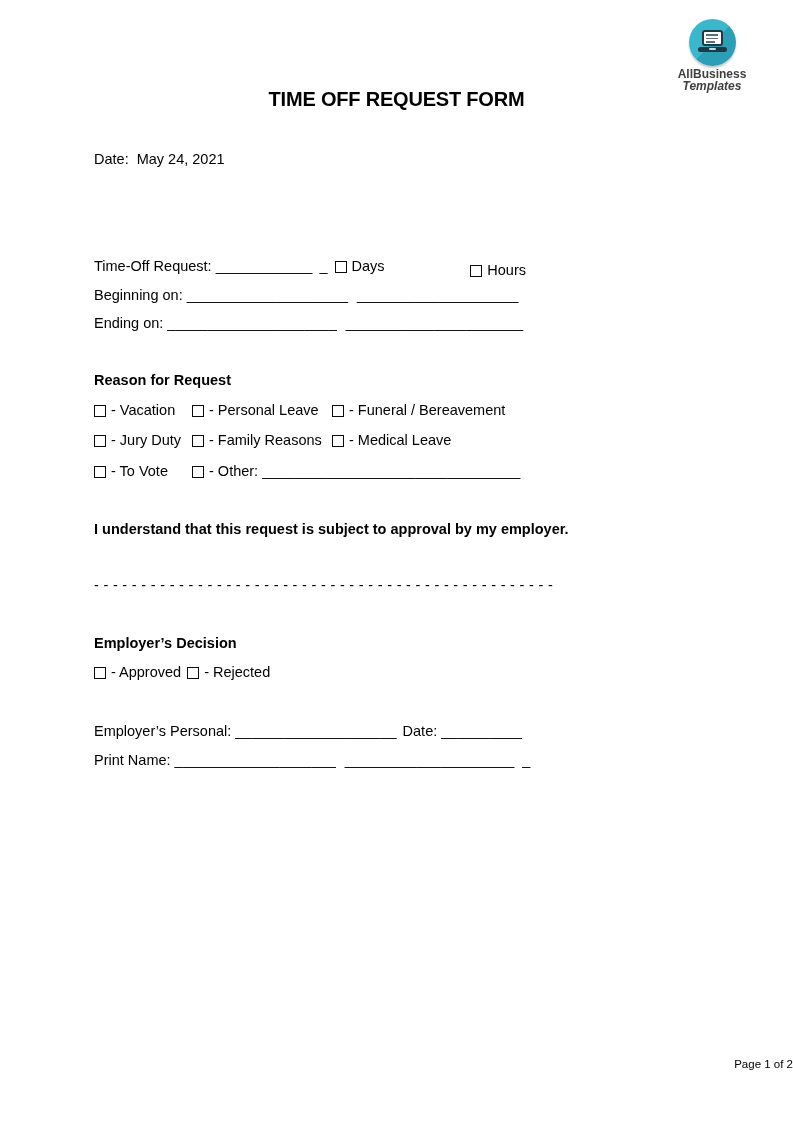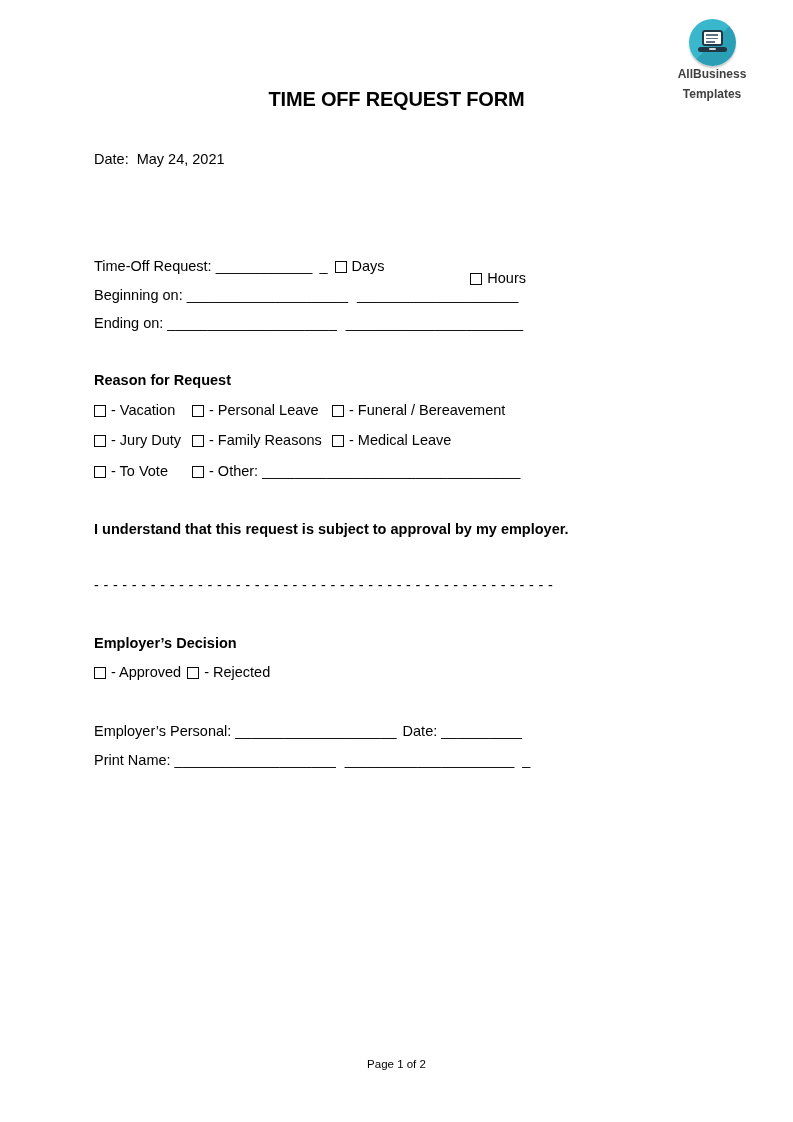--- a/index.html
+++ b/index.html
@@ -20,24 +20,24 @@
   
   .cb{
     display:inline-block; width:12px; height:12px; box-sizing:border-box;
     border:1.4px solid #0a0a0a; background:#fff; vertical-align:-1.5px;
   }
   
   .cbgrid{ display:grid; grid-template-columns:98px 140px auto; width:440px; }
   .w98{ display:inline-block; width:98px; }
   
   .wline{ width:432px; }
-  .right{ position:absolute; right:0; top:12px; }
+  .right{ position:absolute; right:0; top:4px; }
   .sep{ letter-spacing:0.3px; }
   .footer{
-    position:absolute; top:1058px; left:0; width:100%; text-align:center;
+    position:absolute; top:1058px; left:0; width:100%; text-align:right;
     font-size:11.5px;
   }
   
   .logo{ position:absolute; top:19px; left:672px; width:80px; text-align:center; }
   .logo-badge{
     position:relative; width:47px; height:47px; margin:0 auto; border-radius:50%;
     background:linear-gradient(135deg,#38b7cd 50%,#2b9fb5 50%);
     box-shadow:0 2px 2px rgba(0,0,0,0.22);
   }
   .lt-screen{
@@ -48,21 +48,21 @@
   .lt-screen i.short{ margin-right:6px; }
   .lt-base{
     position:absolute; left:9px; top:28px; width:29px; height:5px;
     background:#223744; border-radius:2.5px;
   }
   .lt-base:after{
     content:""; position:absolute; left:11px; top:1px; width:7px; height:1.5px;
     background:#cfd8dc; border-radius:1px;
   }
   .logo-text{ font-size:12px; font-weight:bold; color:#3f3f3f; line-height:12px; margin-top:2px; }
-  .logo-text + .logo-text{ margin-top:8px; }
+  .logo-text + .logo-text{ margin-top:0;font-style:italic; }
 </style>
 </head>
 <body>
 
 <div class="page">
 
   <div class="logo">
     <div class="logo-badge">
       <div class="lt-screen">
           <i></i>

